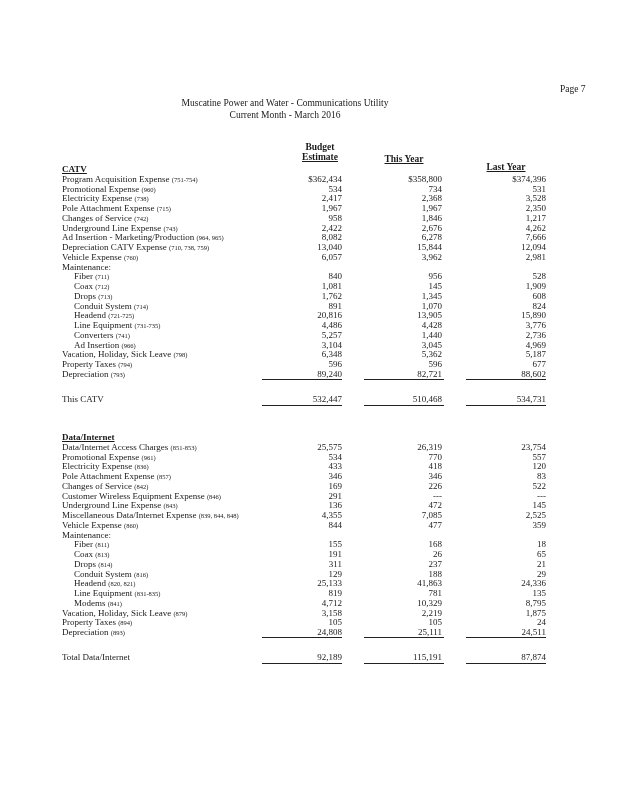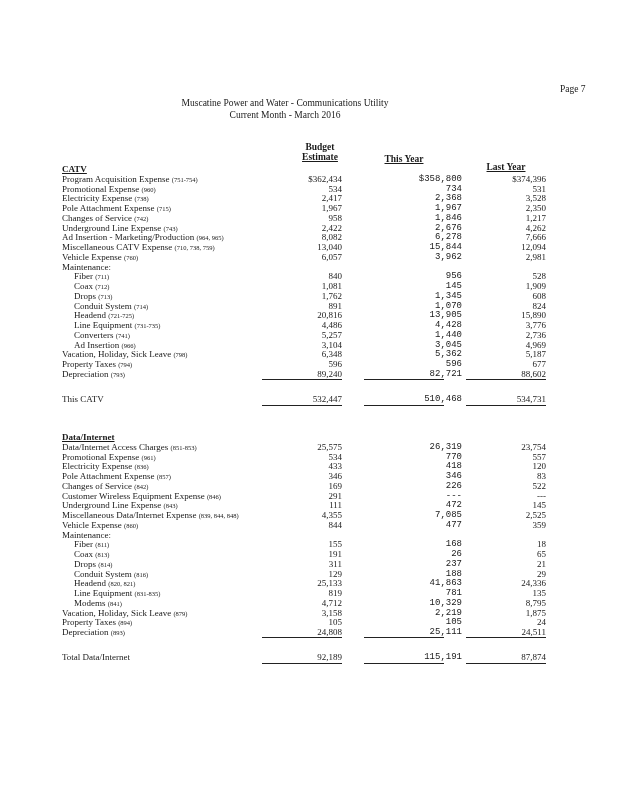--- a/index.html
+++ b/index.html
@@ -8,21 +8,21 @@
   .page-number { position: absolute; left: 560px; top: 84px; font-size: 9.5px; }
   .title-block { position: absolute; left: 150px; top: 97px; width: 270px; text-align: center; font-size: 9.5px; line-height: 12px; font-weight: normal; }
   .col-head { position: absolute; font-size: 9.5px; font-weight: bold; text-align: center; }
   .col-head u { text-decoration: underline; }
   .row { position: absolute; left: 62px; height: 10px; width: 540px; font-size: 9px; line-height: 10px; }
   .row .label { position: absolute; left: 0; white-space: nowrap; }
   .row .label.indent { left: 12px; }
   .row .label .code { font-size: 6.5px; }
   .row .v { position: absolute; text-align: right; width: 80px; white-space: nowrap; }
   .v.c1 { left: 200px; }
-  .v.c2 { left: 320px; font-family: Liberation Mono, monospace; }
+  .v.c2 { left: 300px; }
   .v.c3 { left: 404px; }
   .section-head { font-weight: bold; text-decoration: underline; }
   .rule { position: absolute; height: 0; border-top: 1.5px solid #222; }
 </style>
 </head>
 <body>
 
 <div class="page-number">Page 7</div>
 
 <div class="title-block">
@@ -81,21 +81,21 @@
       <span class="v c2">2,676</span>
       <span class="v c3">4,262</span>
     </div>
     <div class="row" style="top: 232.25px;">
       <span class="label"><span>Ad Insertion - Marketing/Production</span> <span class="code">(964, 965)</span></span>
       <span class="v c1">8,082</span>
       <span class="v c2">6,278</span>
       <span class="v c3">7,666</span>
     </div>
     <div class="row" style="top: 242px;">
-      <span class="label"><span>Miscellaneous CATV Expense</span> <span class="code">(710, 738, 759)</span></span>
+      <span class="label"><span>Depreciation CATV Expense</span> <span class="code">(710, 738, 759)</span></span>
       <span class="v c1">13,040</span>
       <span class="v c2">15,844</span>
       <span class="v c3">12,094</span>
     </div>
     <div class="row" style="top: 251.75px;">
       <span class="label"><span>Vehicle Expense</span> <span class="code">(760)</span></span>
       <span class="v c1">6,057</span>
       <span class="v c2">3,962</span>
       <span class="v c3">2,981</span>
     </div>
@@ -219,21 +219,21 @@
       <span class="v c3">522</span>
     </div>
     <div class="row" style="top: 490.5px;">
       <span class="label"><span>Customer Wireless Equipment Expense</span> <span class="code">(846)</span></span>
       <span class="v c1">291</span>
       <span class="v c2">---</span>
       <span class="v c3">---</span>
     </div>
     <div class="row" style="top: 500.25px;">
       <span class="label"><span>Underground Line Expense</span> <span class="code">(843)</span></span>
-      <span class="v c1">111</span>
+      <span class="v c1">136</span>
       <span class="v c2">472</span>
       <span class="v c3">145</span>
     </div>
     <div class="row" style="top: 510px;">
       <span class="label"><span>Miscellaneous Data/Internet Expense</span> <span class="code">(839, 844, 848)</span></span>
       <span class="v c1">4,355</span>
       <span class="v c2">7,085</span>
       <span class="v c3">2,525</span>
     </div>
     <div class="row" style="top: 519.75px;">

